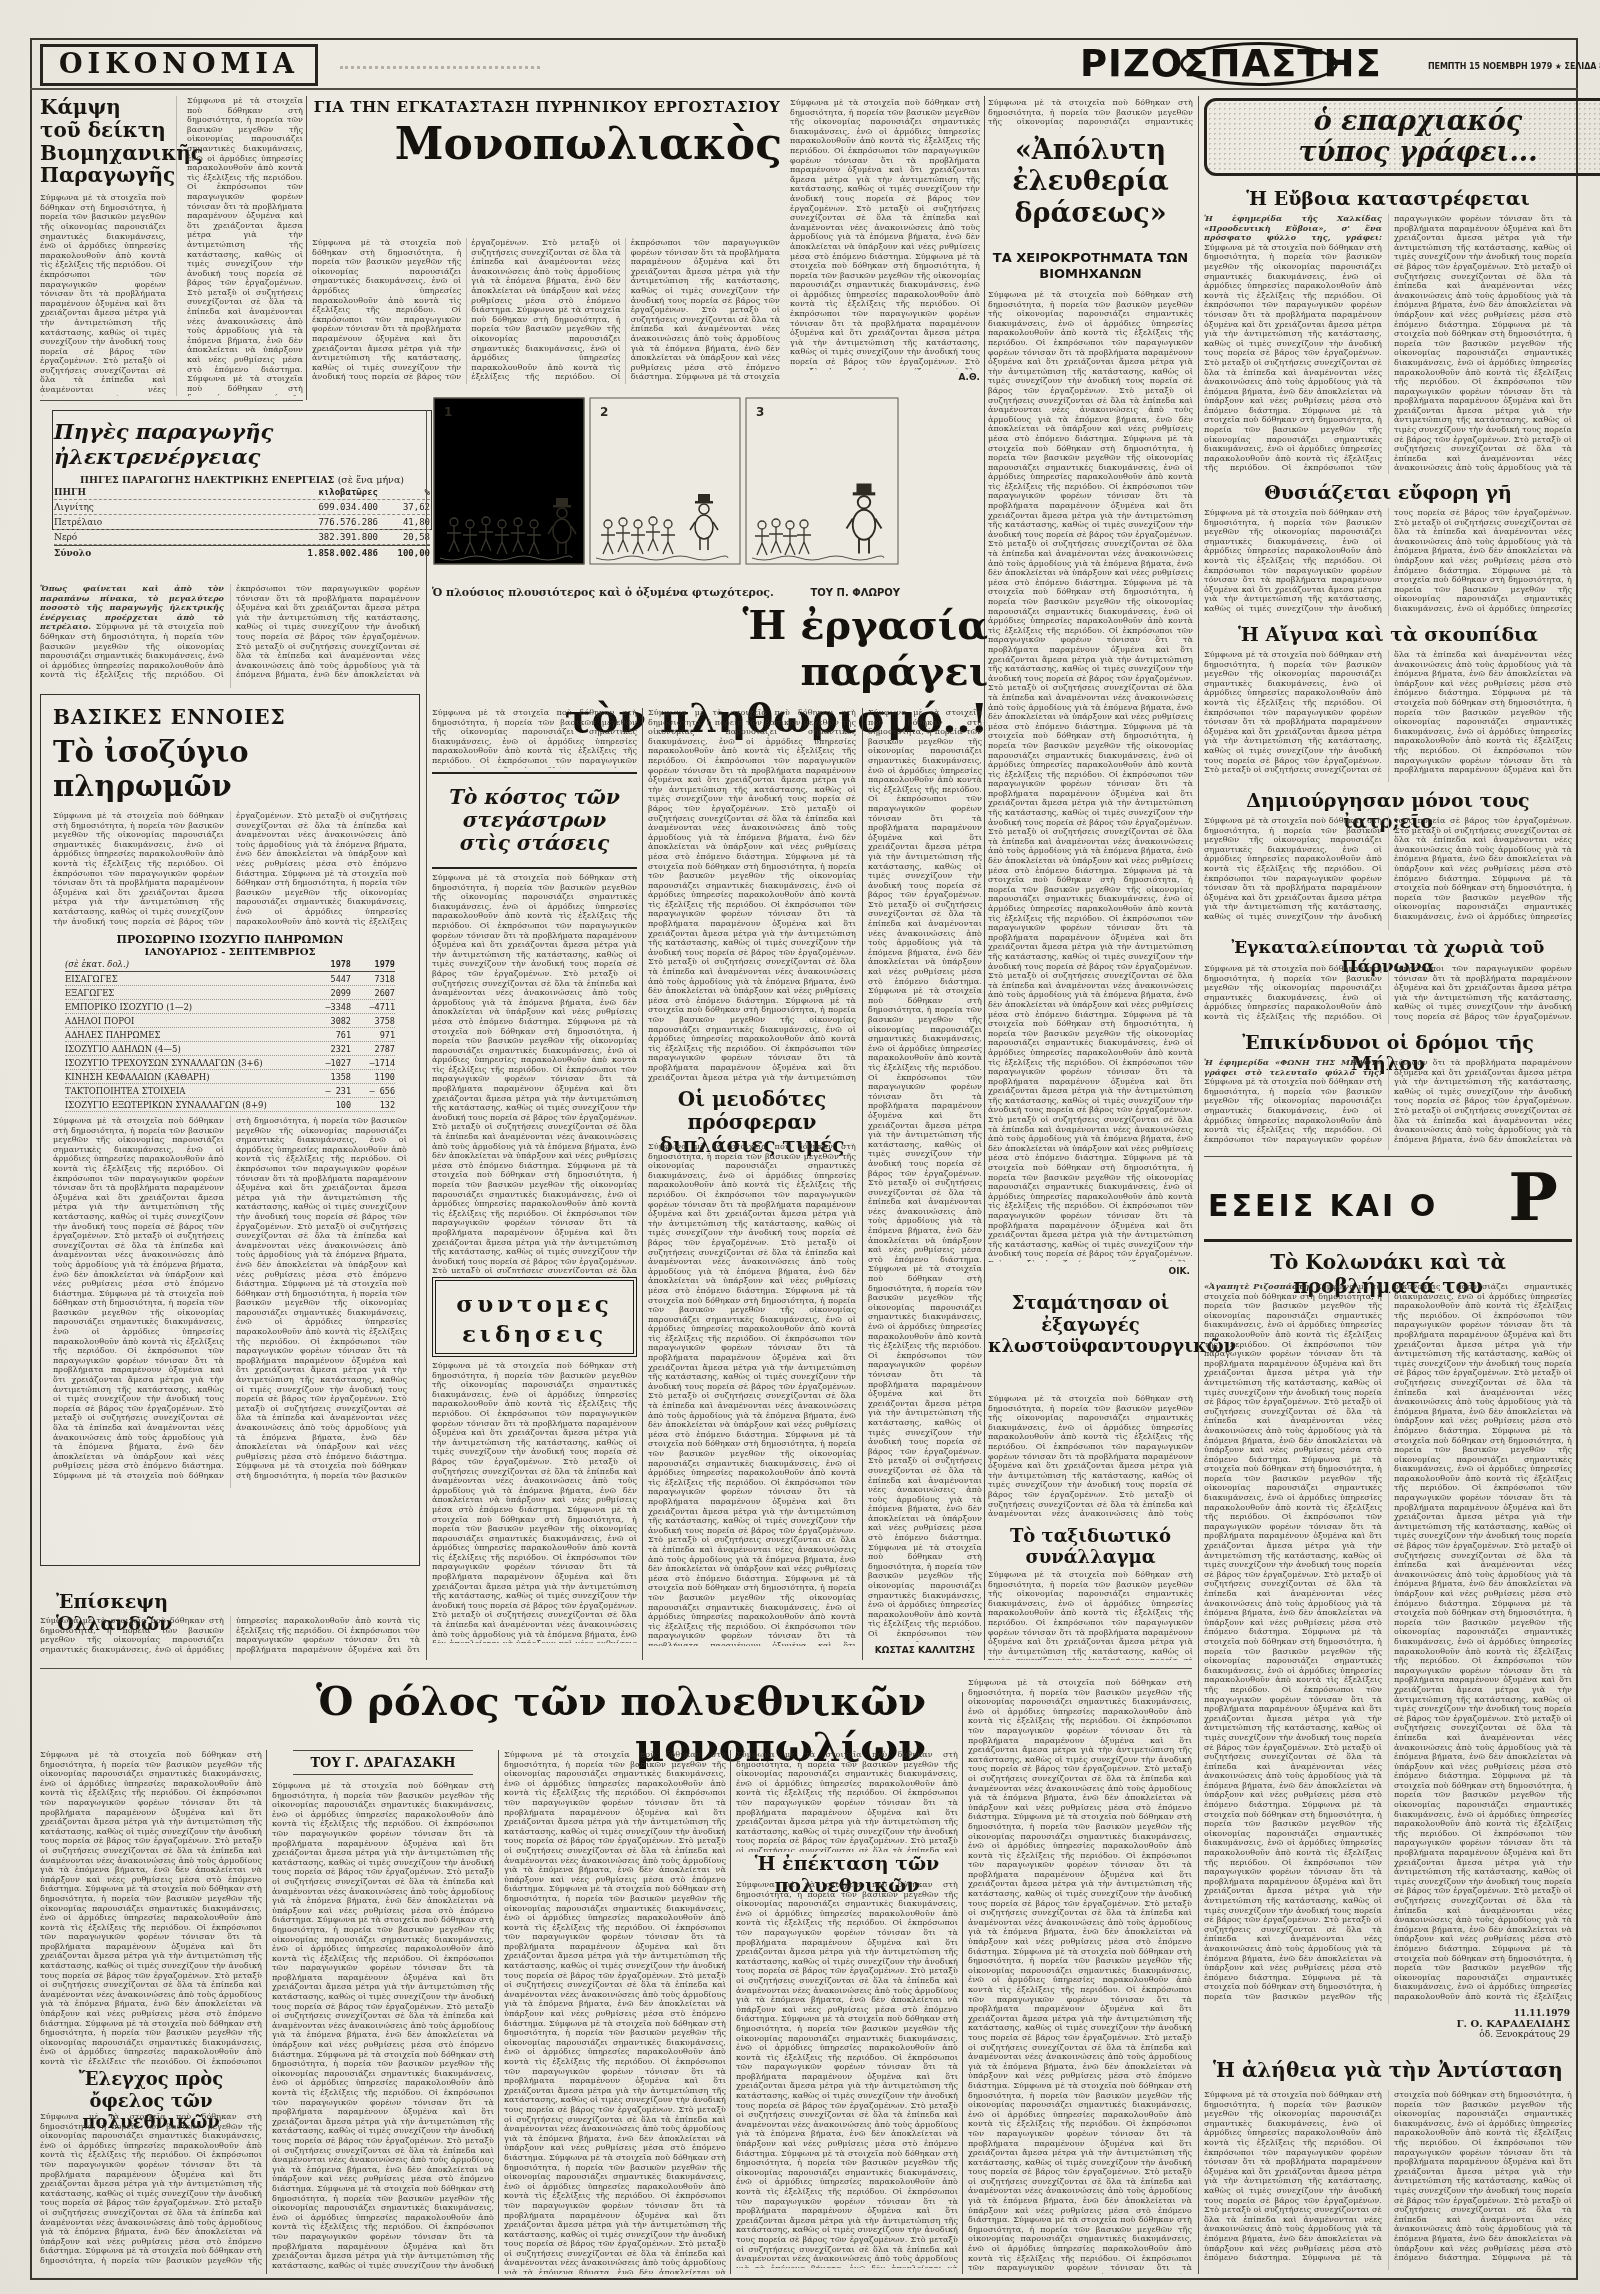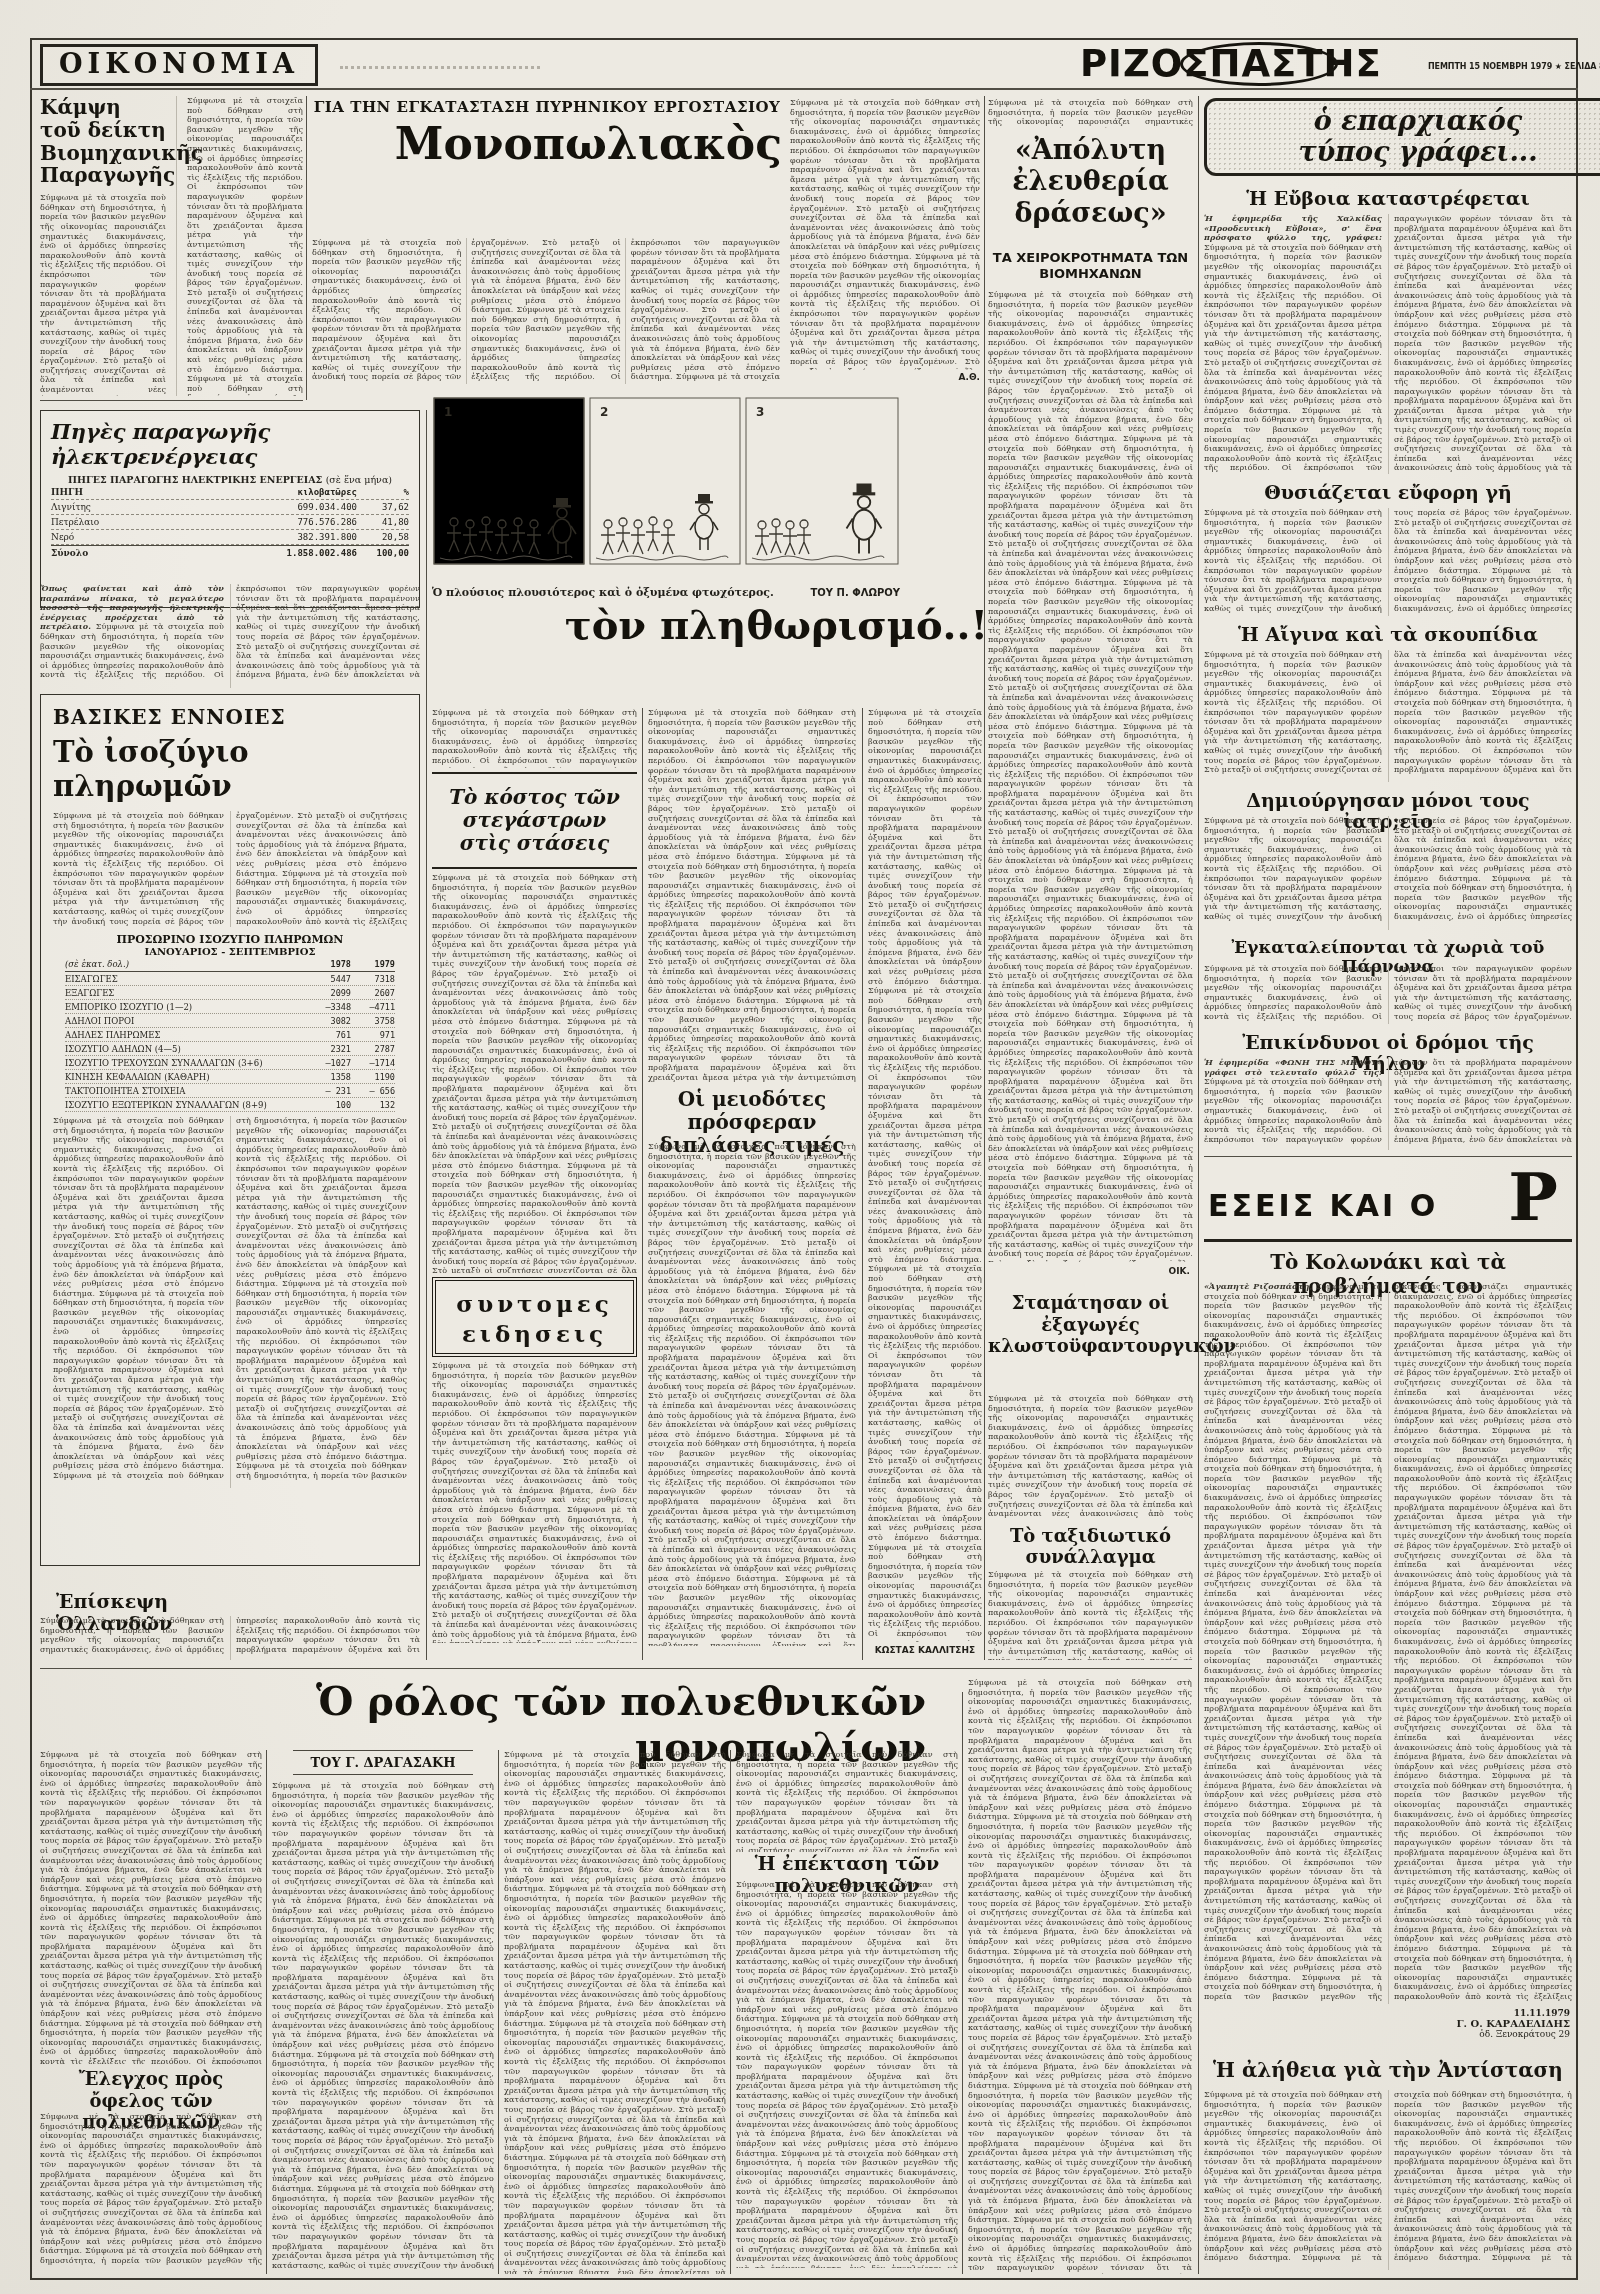--- a/index.html
+++ b/index.html
@@ -154,21 +154,21 @@
   <div class="abs prov-head" style="left:1204px;top:938px;width:368px;font-size:17px;">Ἐγκαταλείπονται τὰ χωριὰ τοῦ Πάρνωνα</div>
   <div class="abs greek cols2" style="left:1204px;top:964px;width:368px;height:60px;">Σύμφωνα μὲ τὰ στοιχεῖα ποὺ δόθηκαν στὴ δημοσιότητα, ἡ πορεία τῶν βασικῶν μεγεθῶν τῆς οἰκονομίας παρουσιάζει σημαντικὲς διακυμάνσεις, ἐνῶ οἱ ἁρμόδιες ὑπηρεσίες παρακολουθοῦν ἀπὸ κοντὰ τὶς ἐξελίξεις τῆς περιόδου. Οἱ ἐκπρόσωποι τῶν παραγωγικῶν φορέων τόνισαν ὅτι τὰ προβλήματα παραμένουν ὀξυμένα καὶ ὅτι χρειάζονται ἄμεσα μέτρα γιὰ τὴν ἀντιμετώπιση τῆς κατάστασης, καθὼς οἱ τιμὲς συνεχίζουν τὴν ἀνοδική τους πορεία σὲ βάρος τῶν ἐργαζομένων. Στὸ μεταξὺ οἱ συζητήσεις συνεχίζονται σὲ ὅλα τὰ ἐπίπεδα καὶ ἀναμένονται νέες ἀνακοινώσεις ἀπὸ τοὺς ἁρμοδίους γιὰ τὰ ἑπόμενα βήματα, ἐνῶ δὲν ἀποκλείεται νὰ ὑπάρξουν καὶ νέες ρυθμίσεις μέσα στὸ ἑπόμενο διάστημα.</div>
 
   <div class="abs prov-head" style="left:1204px;top:1032px;width:368px;">Ἐπικίνδυνοι οἱ δρόμοι τῆς Μήλου</div>
   <div class="abs greek cols2" style="left:1204px;top:1058px;width:368px;height:92px;">
     <span class="intro">Ἡ ἐφημερίδα «ΦΩΝΗ ΤΗΣ ΜΗΛΟΥ» γράφει στὸ τελευταῖο φύλλο της:</span>
     <span>Σύμφωνα μὲ τὰ στοιχεῖα ποὺ δόθηκαν στὴ δημοσιότητα, ἡ πορεία τῶν βασικῶν μεγεθῶν τῆς οἰκονομίας παρουσιάζει σημαντικὲς διακυμάνσεις, ἐνῶ οἱ ἁρμόδιες ὑπηρεσίες παρακολουθοῦν ἀπὸ κοντὰ τὶς ἐξελίξεις τῆς περιόδου. Οἱ ἐκπρόσωποι τῶν παραγωγικῶν φορέων τόνισαν ὅτι τὰ προβλήματα παραμένουν ὀξυμένα καὶ ὅτι χρειάζονται ἄμεσα μέτρα γιὰ τὴν ἀντιμετώπιση τῆς κατάστασης, καθὼς οἱ τιμὲς συνεχίζουν τὴν ἀνοδική τους πορεία σὲ βάρος τῶν ἐργαζομένων. Στὸ μεταξὺ οἱ συζητήσεις συνεχίζονται σὲ ὅλα τὰ ἐπίπεδα καὶ ἀναμένονται νέες ἀνακοινώσεις ἀπὸ τοὺς ἁρμοδίους γιὰ τὰ ἑπόμενα βήματα, ἐνῶ δὲν ἀποκλείεται νὰ ὑπάρξουν καὶ νέες ρυθμίσεις μέσα στὸ ἑπόμενο διάστημα. Σύμφωνα μὲ τὰ στοιχεῖα ποὺ δόθηκαν στὴ δημοσιότητα, ἡ πορεία τῶν βασικῶν μεγεθῶν τῆς οἰκονομίας παρουσιάζει σημαντικὲς διακυμάνσεις, ἐνῶ οἱ ἁρμόδιες ὑπηρεσίες παρακολουθοῦν ἀπὸ κοντὰ τὶς ἐξελίξεις τῆς περιόδου. Οἱ ἐκπρόσωποι τῶν παραγωγικῶν φορέων τόνισαν ὅτι τὰ προβλήματα παραμένουν ὀξυμένα καὶ ὅτι χρειάζονται ἄμεσα μέτρα γιὰ τὴν ἀντιμετώπιση τῆς κατάστασης, καθὼς οἱ τιμὲς συνεχίζουν τὴν ἀνοδική τους πορεία σὲ βάρος τῶν ἐργαζομένων.</span>
   </div>
   <div class="rule-h" style="left:1204px;top:1156px;width:368px;"></div>
 
-  <div class="abs box" style="left:40px;top:410px;width:380px;height:198px;padding:8px 10px;">
+  <div class="abs box" style="left:52px;top:410px;width:380px;height:120px;padding:8px 1px;">
     <div class="etitle">Πηγὲς παραγωγῆς ἠλεκτρενέργειας</div>
     <div class="etable">
       <div class="center" style="font-weight:bold;font-size:9.5px;">
         <span>ΠΗΓΕΣ ΠΑΡΑΓΩΓΗΣ ΗΛΕΚΤΡΙΚΗΣ ΕΝΕΡΓΕΙΑΣ</span>
         <span style="font-weight:normal;">(σὲ ἕνα μήνα)</span>
       </div>
       <div class="et-line et-header">
         <span class="c1">ΠΗΓΗ</span>
         <span class="c2">κιλοβατῶρες</span>
         <span class="c3">%</span>
@@ -252,20 +252,21 @@
         <path d="M320,172 q12,4 24,0 t24,0 t24,0 t24,0 t24,0 t12,0" stroke="#55514a" fill="none"></path>
       </g>
     </svg>
   </div>
   <div class="abs caption-row" style="left:432px;top:586px;width:468px;">
     <span class="caption">Ὁ πλούσιος πλουσιότερος καὶ ὁ ὀξυμένα φτωχότερος.</span>
     <span class="credit">ΤΟΥ Π. ΦΛΩΡΟΥ</span>
   </div>
 
   <div class="abs big-head" style="left:558px;top:602px;width:430px;font-size:40px;">
+    <div>Ἡ ἐργασία παράγει</div>
     <div>τὸν πληθωρισμό..!</div>
   </div>
 
   <div class="rule-v" style="left:426px;top:410px;height:1250px;"></div>
   <div class="rule-v" style="left:642px;top:708px;height:952px;"></div>
   <div class="rule-v" style="left:862px;top:708px;height:952px;"></div>
 
   <div class="abs" style="left:432px;top:708px;width:205px;">
     <div class="greek" style="height:60px;">Σύμφωνα μὲ τὰ στοιχεῖα ποὺ δόθηκαν στὴ δημοσιότητα, ἡ πορεία τῶν βασικῶν μεγεθῶν τῆς οἰκονομίας παρουσιάζει σημαντικὲς διακυμάνσεις, ἐνῶ οἱ ἁρμόδιες ὑπηρεσίες παρακολουθοῦν ἀπὸ κοντὰ τὶς ἐξελίξεις τῆς περιόδου. Οἱ ἐκπρόσωποι τῶν παραγωγικῶν φορέων τόνισαν ὅτι τὰ προβλήματα παραμένουν ὀξυμένα καὶ ὅτι χρειάζονται ἄμεσα μέτρα γιὰ τὴν ἀντιμετώπιση τῆς κατάστασης, καθὼς οἱ τιμὲς συνεχίζουν τὴν ἀνοδική τους πορεία σὲ βάρος τῶν ἐργαζομένων.</div>
     <div class="shelters" style="margin:4px 0;">Τὸ κόστος τῶν στεγάστρων στὶς στάσεις</div>

